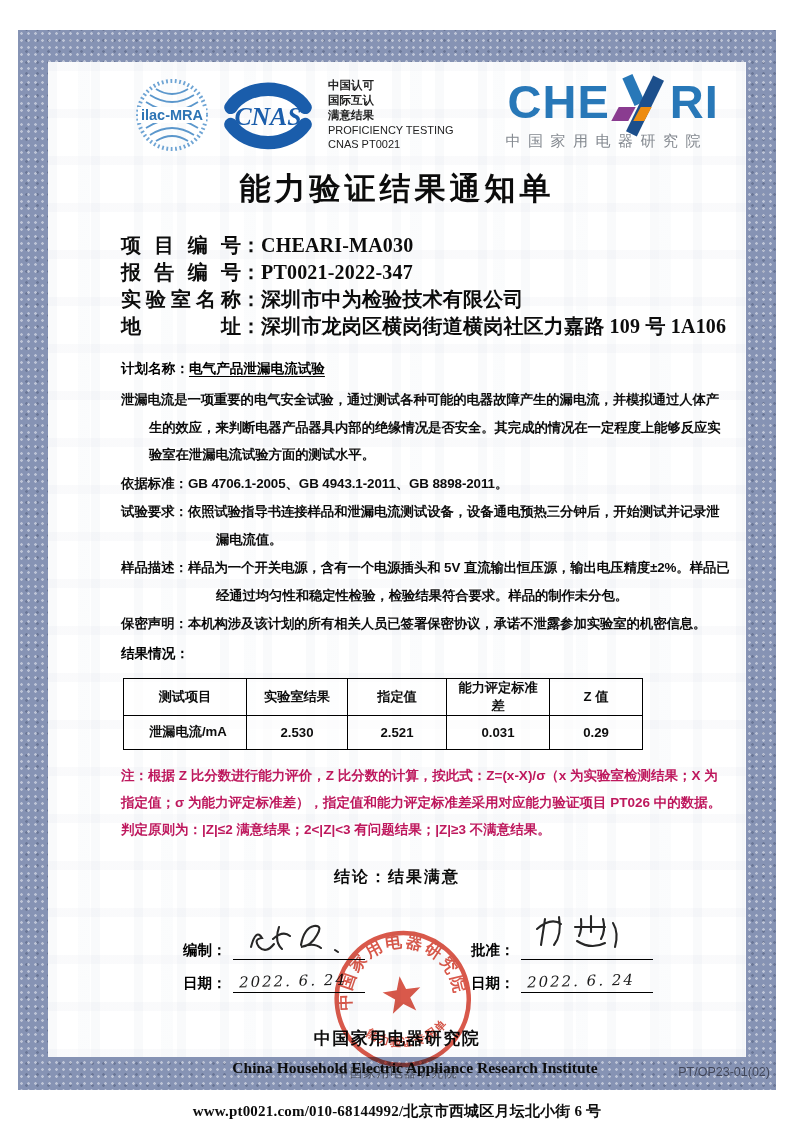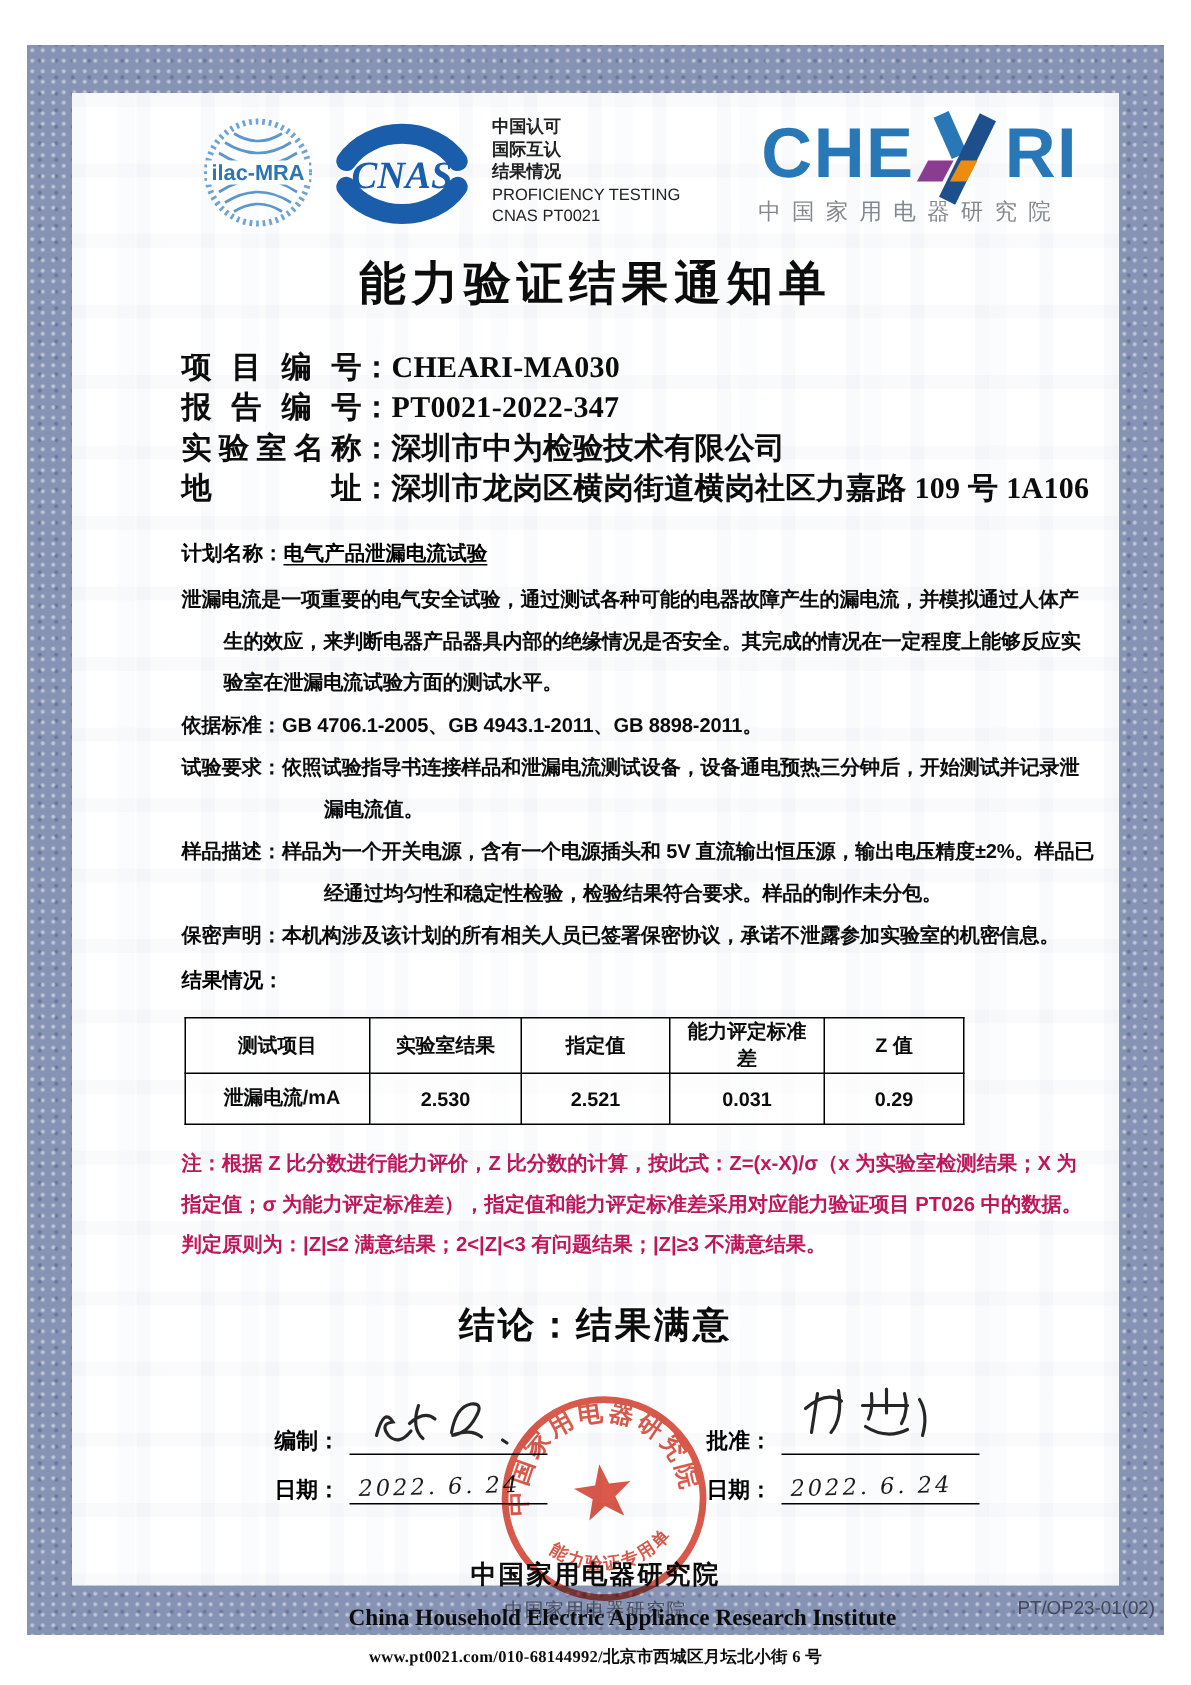--- a/index.html
+++ b/index.html
@@ -66,34 +66,34 @@
   
   table.results{border-collapse:collapse;margin:11px 0 0 75px;font-size:13.2px;font-weight:bold;color:#0c0c0c;}
   table.results th,table.results td{border:1.6px solid #000;height:33px;text-align:center;padding:0 6px;background:rgba(255,255,255,.6);}
   table.results td:first-child{text-align:center;padding-left:12px;}
   .cw0{width:110px}.cw1{width:88px}.cw2{width:86px}.cw3{width:90px}.cw4{width:80px}
 
   
   .note{margin:12px 18px 0 73px;font-size:13.5px;font-weight:bold;line-height:27px;color:#be185d;}
 
   
-  .conclusion{margin-top:24px;text-align:center;font-size:24px;font-weight:bold;letter-spacing:2px;color:#0c0c0c;}
+  .conclusion{margin-top:24px;text-align:center;font-size:16px;font-weight:bold;letter-spacing:2px;color:#0c0c0c;}
 
   
   .sig-grid{margin:52px 0 0 135px;display:grid;grid-template-columns:288px auto;row-gap:13px;font-size:14.5px;font-weight:bold;}
-  .sig-cell{display:flex;align-items:flex-start;line-height:20px;}
+  .sig-cell{display:flex;align-items:flex-end;line-height:20px;}
   .sig-line{position:relative;display:inline-block;width:132px;border-bottom:1.6px solid #000;height:18px;margin-left:6px;}
   .sig-line svg{position:absolute;left:8px;bottom:0px;}
   .date-text{position:absolute;left:6px;bottom:1px;font-family:"DejaVu Serif",serif;font-style:italic;font-weight:normal;font-size:15px;letter-spacing:2px;white-space:nowrap;transform:rotate(-1.5deg);color:#1b1b1b;}
 
   
   .footer{margin-top:34px;text-align:center;color:#0c0c0c;}
   .footer .org-cn{font-size:17px;font-weight:bold;letter-spacing:1.5px;}
   .footer .org-en{margin-top:9px;font-family:"Liberation Serif",serif;font-weight:bold;font-size:15.5px;padding-left:36px;}
-  .footer .contact{margin-top:9px;font-family:"Liberation Serif",serif;font-weight:bold;font-size:11px;letter-spacing:.2px;}
+  .footer .contact{margin-top:25px;font-family:"Liberation Serif",serif;font-weight:bold;font-size:15px;letter-spacing:.2px;}
 
   
   .seal{position:absolute;left:283px;top:864px;width:144px;height:150px;opacity:.85;mix-blend-mode:multiply;z-index:3;}
 </style>
 </head>
 <body>
 
 <div class="sheet">
   <div class="frame">
     <div class="page">
@@ -113,21 +113,21 @@
           <text x="38" y="43" text-anchor="middle" font-size="14.5" font-weight="bold" fill="#2e75b5" font-family="Liberation Sans, sans-serif">ilac-MRA</text>
         </svg>
         <svg width="92" height="80" viewBox="0 0 96 84">
           <path d="M9 34 A 45 38 0 0 1 87 34" fill="none" stroke="#1a5dab" stroke-width="14" stroke-linecap="round"></path>
           <path d="M9 52 A 45 38 0 0 0 87 52" fill="none" stroke="#1a5dab" stroke-width="14" stroke-linecap="round"></path>
           <text x="48" y="53" text-anchor="middle" font-size="27" font-weight="bold" font-style="italic" fill="#1a5dab" font-family="Liberation Serif, serif">CNAS</text>
         </svg>
         <div class="accred-text">
           <div class="cn">中国认可</div>
           <div class="cn">国际互认</div>
-          <div class="cn">结果情况</div>
+          <div class="cn">满意结果</div>
           <div class="en">PROFICIENCY TESTING</div>
           <div class="en">CNAS PT0021</div>
         </div>
         <div class="cheari">
           <div class="cheari-word">
             <span>CHE</span>
             <span class="cheari-A">
               <span class="legL"></span>
                 <span class="legR"></span>
                 <span class="parP"></span>

